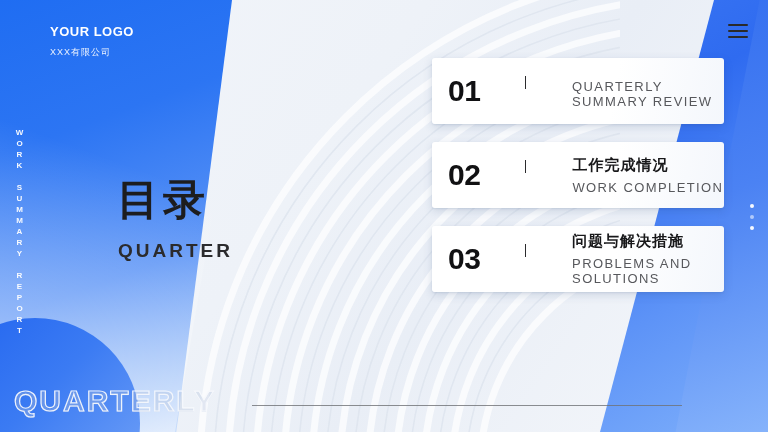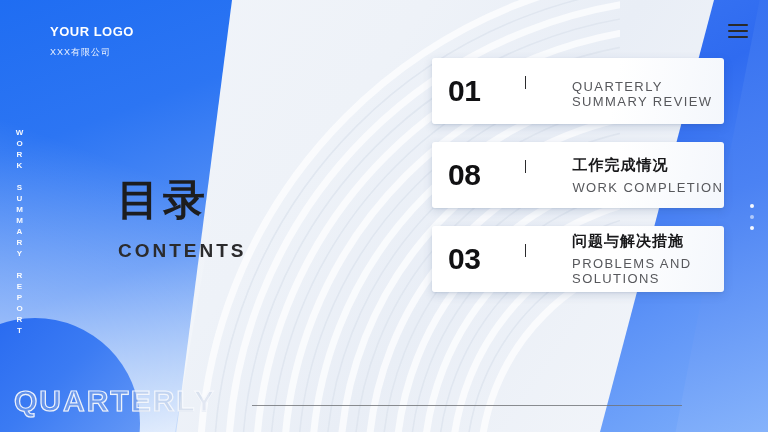--- a/index.html
+++ b/index.html
@@ -301,21 +301,21 @@
 
   <div class="vertical-label">WORK SUMMARY REPORT</div>
 
   <div class="hamburger">
     <span></span>
     <span></span>
     <span></span>
   </div>
 
   <div class="title-zh">目录</div>
-  <div class="title-en">CONTENTS</div>
+  <div class="title-en">QUARTER</div>
 
   <div class="watermark">QUARTERLY</div>
   <div class="bottom-rule"></div>
 
   <div class="dots">
     <i></i>
     <i class="dim"></i>
     <i></i>
   </div>
 
@@ -323,21 +323,21 @@
 
     <div class="card">
       <div class="num">01</div>
       <div class="sep"></div>
       <div class="texts">
         <div class="en">QUARTERLY SUMMARY REVIEW</div>
       </div>
     </div>
 
     <div class="card">
-      <div class="num">08</div>
+      <div class="num">02</div>
       <div class="sep"></div>
       <div class="texts">
         <div class="zh">工作完成情况</div>
         <div class="en">WORK COMPLETION</div>
       </div>
     </div>
 
     <div class="card">
       <div class="num">03</div>
       <div class="sep"></div>

